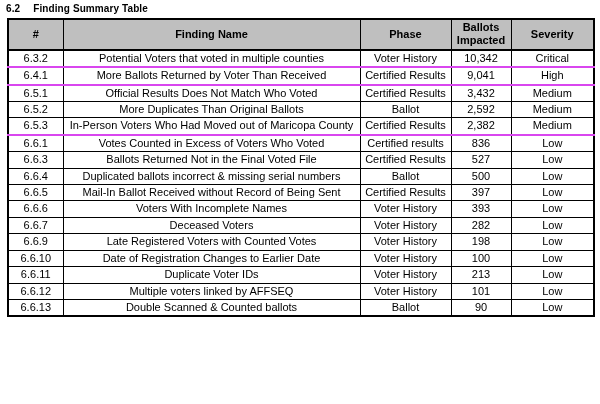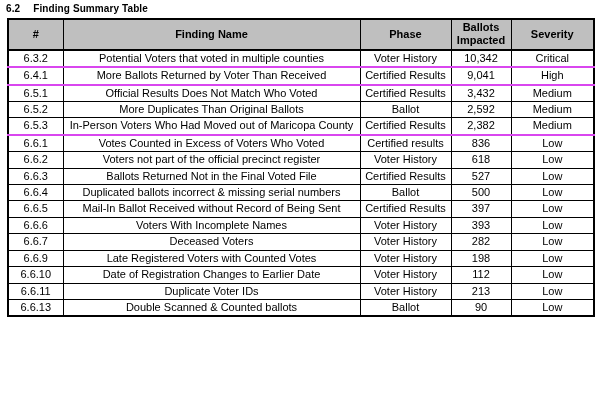--- a/index.html
+++ b/index.html
@@ -109,27 +109,20 @@
         <td>Medium</td>
       </tr>
       <tr class="group-start">
         <td>6.6.1</td>
         <td>Votes Counted in Excess of Voters Who Voted</td>
         <td>Certified results</td>
         <td>836</td>
         <td>Low</td>
       </tr>
       <tr>
-        <td>6.6.2</td>
-        <td>Voters not part of the official precinct register</td>
-        <td>Voter History</td>
-        <td>618</td>
-        <td>Low</td>
-      </tr>
-      <tr>
         <td>6.6.3</td>
         <td>Ballots Returned Not in the Final Voted File</td>
         <td>Certified Results</td>
         <td>527</td>
         <td>Low</td>
       </tr>
       <tr>
         <td>6.6.4</td>
         <td>Duplicated ballots incorrect &amp; missing serial numbers</td>
         <td>Ballot</td>
@@ -161,28 +154,35 @@
         <td>6.6.9</td>
         <td>Late Registered Voters with Counted Votes</td>
         <td>Voter History</td>
         <td>198</td>
         <td>Low</td>
       </tr>
       <tr>
         <td>6.6.10</td>
         <td>Date of Registration Changes to Earlier Date</td>
         <td>Voter History</td>
-        <td>112</td>
+        <td>100</td>
         <td>Low</td>
       </tr>
       <tr>
         <td>6.6.11</td>
         <td>Duplicate Voter IDs</td>
         <td>Voter History</td>
         <td>213</td>
+        <td>Low</td>
+      </tr>
+      <tr>
+        <td>6.6.12</td>
+        <td>Multiple voters linked by AFFSEQ</td>
+        <td>Voter History</td>
+        <td>101</td>
         <td>Low</td>
       </tr>
       <tr>
         <td>6.6.13</td>
         <td>Double Scanned &amp; Counted ballots</td>
         <td>Ballot</td>
         <td>90</td>
         <td>Low</td>
       </tr>
     </tbody>

